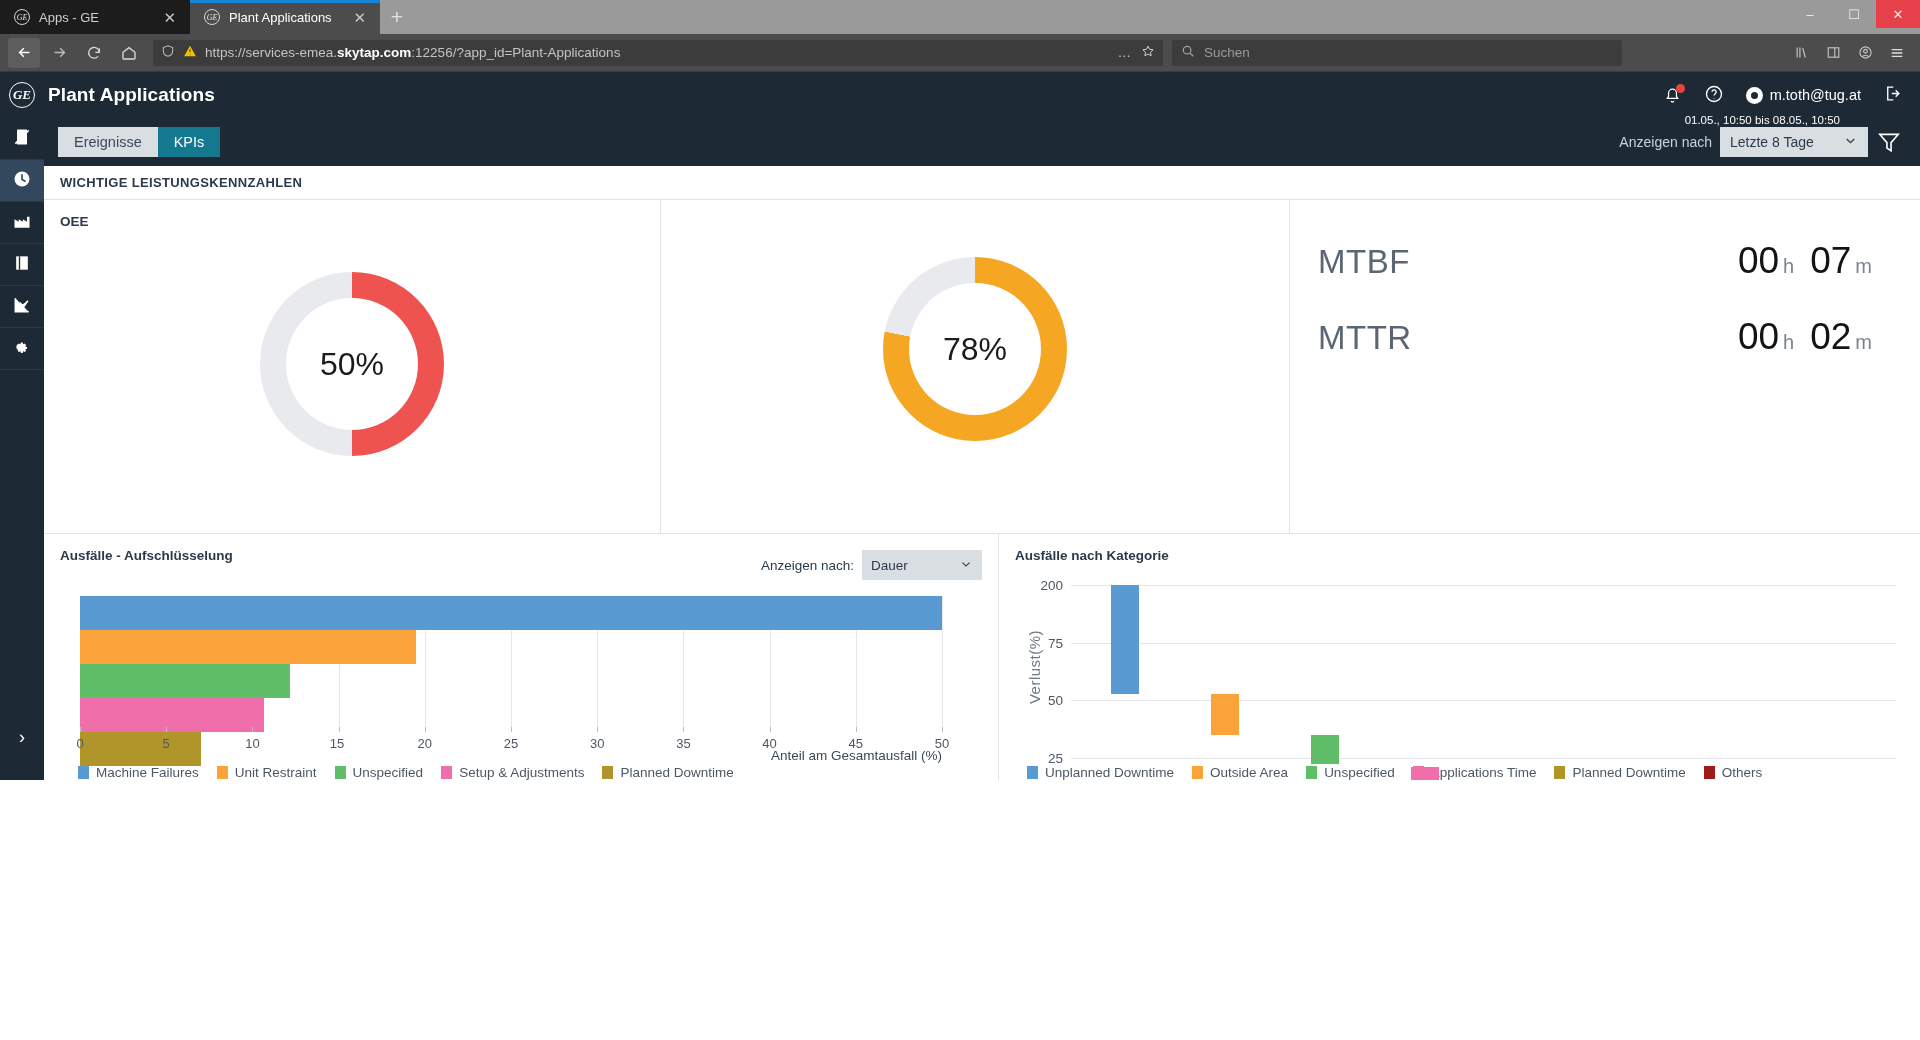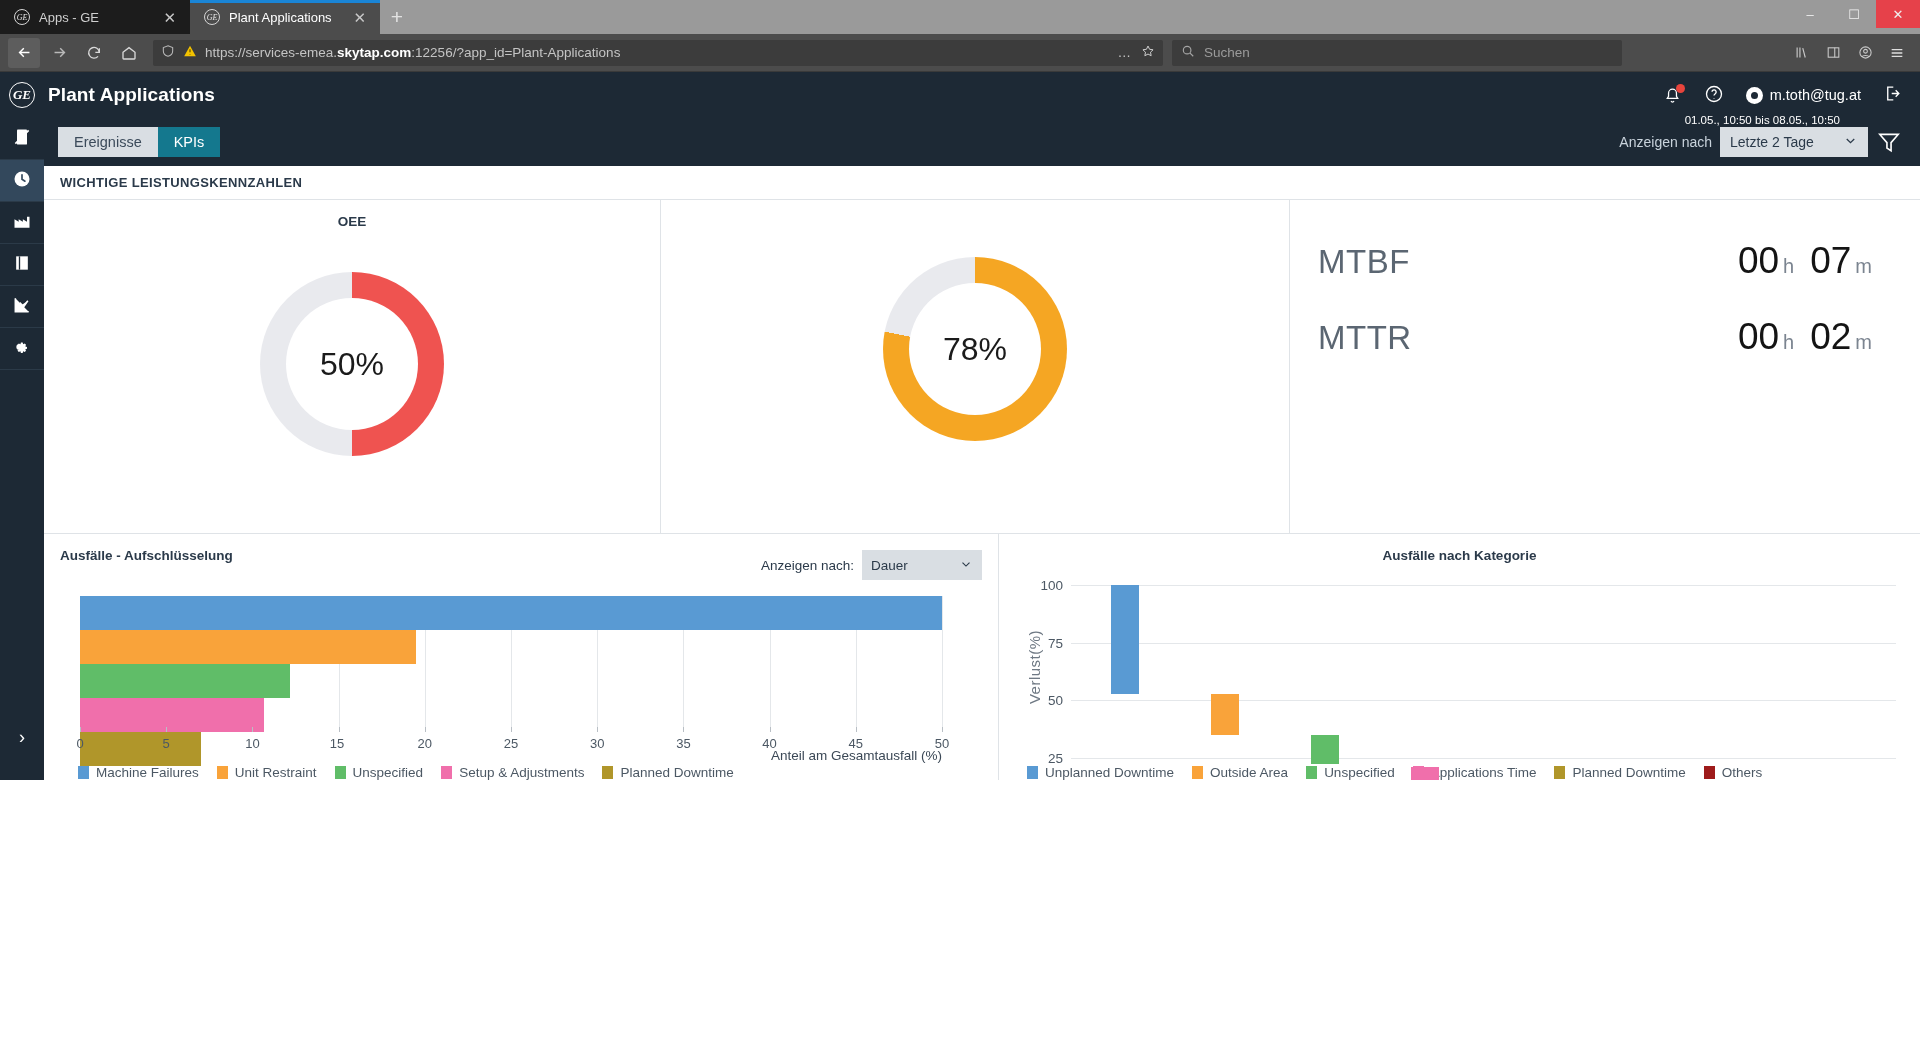--- a/index.html
+++ b/index.html
@@ -136,21 +136,21 @@
     font-size: 13px; font-weight: bold; letter-spacing: .35px; color: #2b3a4a;
     border-bottom: 1px solid #dfe3e7;
   }
 
   .kpi-row { display: flex; height: 334px; flex: 0 0 334px; border-bottom: 1px solid #dfe3e7; }
   .kpi-card { padding: 14px 16px 0 16px; position: relative; }
   .kpi-card + .kpi-card { border-left: 1px solid #dfe3e7; }
   .kpi-card.oee { width: 616px; flex: 0 0 616px; }
   .kpi-card.avail { width: 629px; flex: 0 0 629px; }
   .kpi-card.mtbf { flex: 1; }
-  .card-title { font-size: 13.5px; font-weight: bold; color: #2b3a4a; text-align: center; }
+  .card-title { font-size: 13.5px; font-weight: bold; color: #2b3a4a; }
 
   .donut-wrap { display: flex; align-items: center; justify-content: center; height: 270px; }
   .donut { width: 184px; height: 184px; border-radius: 50%; position: relative; }
   .donut::after {
     content: ""; position: absolute; inset: 26px; border-radius: 50%; background: #ffffff;
   }
   .donut-val {
     position: absolute; inset: 0; display: flex; align-items: center; justify-content: center;
     font-size: 32px; color: #1b1b1b; z-index: 2; font-weight: 400;
   }
@@ -405,21 +405,21 @@
 
       <div class="subbar">
         <div class="tabs">
           <div class="apptab">Ereignisse</div>
           <div class="apptab active">KPIs</div>
         </div>
         <div class="range-wrap">
           <div class="range-caption">01.05., 10:50 bis 08.05., 10:50</div>
           <div class="range-label">Anzeigen nach</div>
           <div class="range-select">
-            <span>Letzte 2 Tage</span>
+            <span>Letzte 8 Tage</span>
             <span>
               <svg viewBox="0 0 24 24" width="15" height="15" fill="none" stroke="#2b3a4a" stroke-width="2">
                   <path d="M6 9.5l6 6 6-6"></path>
                 </svg>
             </span>
           </div>
           <div class="funnel">
             <svg viewBox="0 0 24 24" width="26" height="26" fill="none" stroke="#ffffff" stroke-width="1.5">
                 <path d="M3.5 5h17l-6.6 7.6V20l-3.8-2.4v-5z"></path>
               </svg>
@@ -571,21 +571,21 @@
 
           <div class="chart-card right">
             <div class="card-title">Ausfälle nach Kategorie</div>
             <div class="wf-area">
               <div class="wf-yaxis" id="wf-yaxis">
                 <div class="wf-ylabel">Verlust(%)</div>
               <div class="wf-tick" style="top: 230px;">0</div>
                   <div class="wf-tick" style="top: 172.5px;">25</div>
                   <div class="wf-tick" style="top: 115px;">50</div>
                   <div class="wf-tick" style="top: 57.5px;">75</div>
-                  <div class="wf-tick" style="top: 0px;">100</div>
+                  <div class="wf-tick" style="top: 0px;">200</div>
                 </div>
               <div class="wf-plot" id="wf-plot">
                   <div class="wf-grid" style="top: 230px;"></div>
                   <div class="wf-grid" style="top: 172.5px;"></div>
                   <div class="wf-grid" style="top: 115px;"></div>
                   <div class="wf-grid" style="top: 57.5px;"></div>
                   <div class="wf-grid" style="top: 0px;"></div>
                   <div class="wf-bar" style="left: 40px; top: 0px; height: 109.25px; background: rgb(89, 154, 211);"></div>
                   <div class="wf-bar" style="left: 140px; top: 109.25px; height: 40.25px; background: rgb(249, 163, 58);"></div>
                   <div class="wf-bar" style="left: 240px; top: 149.5px; height: 29.9px; background: rgb(96, 189, 104);"></div>

